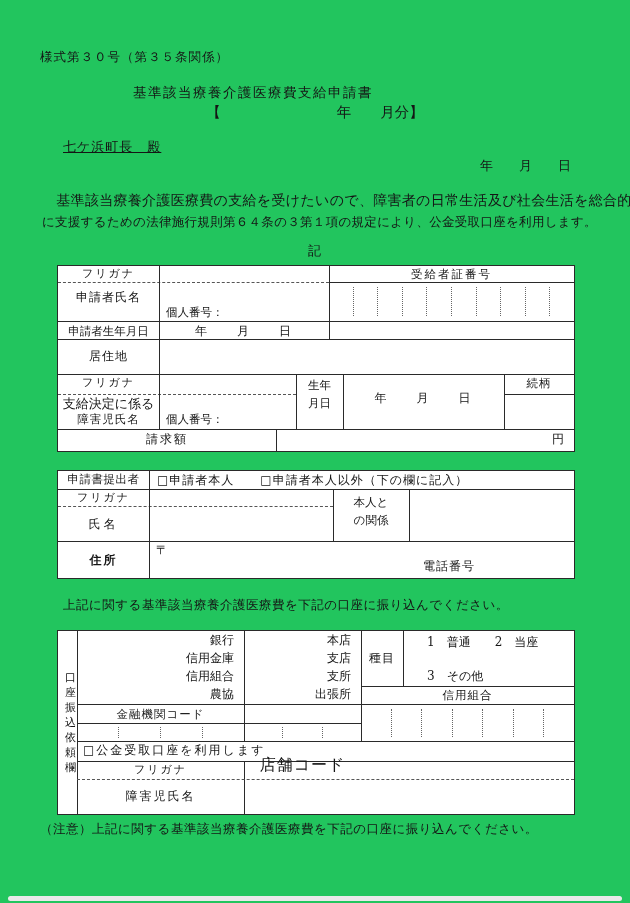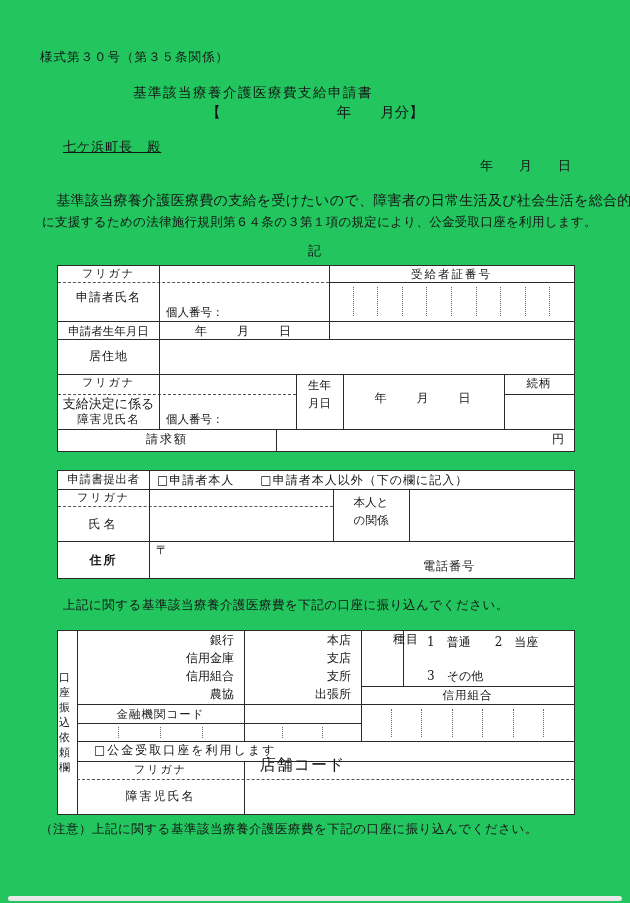--- a/index.html
+++ b/index.html
@@ -9,23 +9,23 @@
   .ctr{text-align:center;}
   .hl{position:absolute;height:0;border-top:1px solid #2a2a2a;}
   .vl{position:absolute;width:0;border-left:1px solid #2a2a2a;}
   .hd{position:absolute;height:0;border-top:1px dashed #555;}
   .tbl{position:absolute;border:1px solid #2a2a2a;background:#fff;}
   .cells{position:absolute;display:flex;align-items:stretch;padding:4px 0;box-sizing:border-box;}
   .cells .dcell{flex:1;}
   .cells .dcell.dsep{border-right:1px dotted #666;}
   .rlines{position:absolute;display:flex;flex-direction:column;justify-content:space-around;
           box-sizing:border-box;text-align:right;}
-  .vert{position:absolute;display:flex;align-items:center;justify-content:flex-start;}
+  .vert{position:absolute;display:flex;align-items:center;justify-content:flex-end;}
   .vert span{display:block;width:13px;word-break:break-all;line-height:15px;text-align:center;}
-  .flexc{position:absolute;display:flex;justify-content:center;padding-left:24px;}
+  .flexc{position:absolute;display:flex;align-items:center;justify-content:center;}
   .botbar{position:absolute;left:8px;right:8px;bottom:2px;height:5px;background:#e9e9e9;border-radius:3px;}
 </style>
 </head>
 <body>
 
 <div class="page">
 
   <div class="t" style="left:40px;top:49px;font-size:12.5px;letter-spacing:1px;">様式第３０号（第３５条関係）</div>
   <div class="t ctr" style="left:0;width:506px;top:84px;font-size:13.5px;letter-spacing:1.5px;">基準該当療養介護医療費支給申請書</div>
   <div class="t ctr" style="left:0;width:630px;top:103px;font-size:14.5px;">【　　　　　　　　年　　月分】</div>
@@ -162,21 +162,21 @@
         <div class="dcell dsep"></div>
         <div class="dcell dsep"></div>
         <div class="dcell"></div>
       </div>
     <div class="cells" style="left:186px;top:93px;width:117px;height:17px;padding:3px 0;">
         <div class="dcell dsep"></div>
         <div class="dcell dsep"></div>
         <div class="dcell"></div>
       </div>
 
-    <div class="t" style="left:36px;top:112px;font-size:12px;letter-spacing:2px;">□公金受取口座を利用します</div>
+    <div class="t" style="left:25px;top:112px;font-size:12px;letter-spacing:2px;">□公金受取口座を利用します</div>
 
     <div class="t ctr" style="left:19px;width:167px;top:132px;font-size:11px;letter-spacing:2px;">フリガナ</div>
     <div class="t ctr" style="left:19px;width:167px;top:158px;font-size:12px;letter-spacing:2px;">障害児氏名</div>
   </div>
 
   <div class="t" style="left:40px;top:821px;font-size:12.5px;letter-spacing:0.5px;">（注意）上記に関する基準該当療養介護医療費を下記の口座に振り込んでください。</div>
 
   <div class="botbar"></div>
 </div>
 

